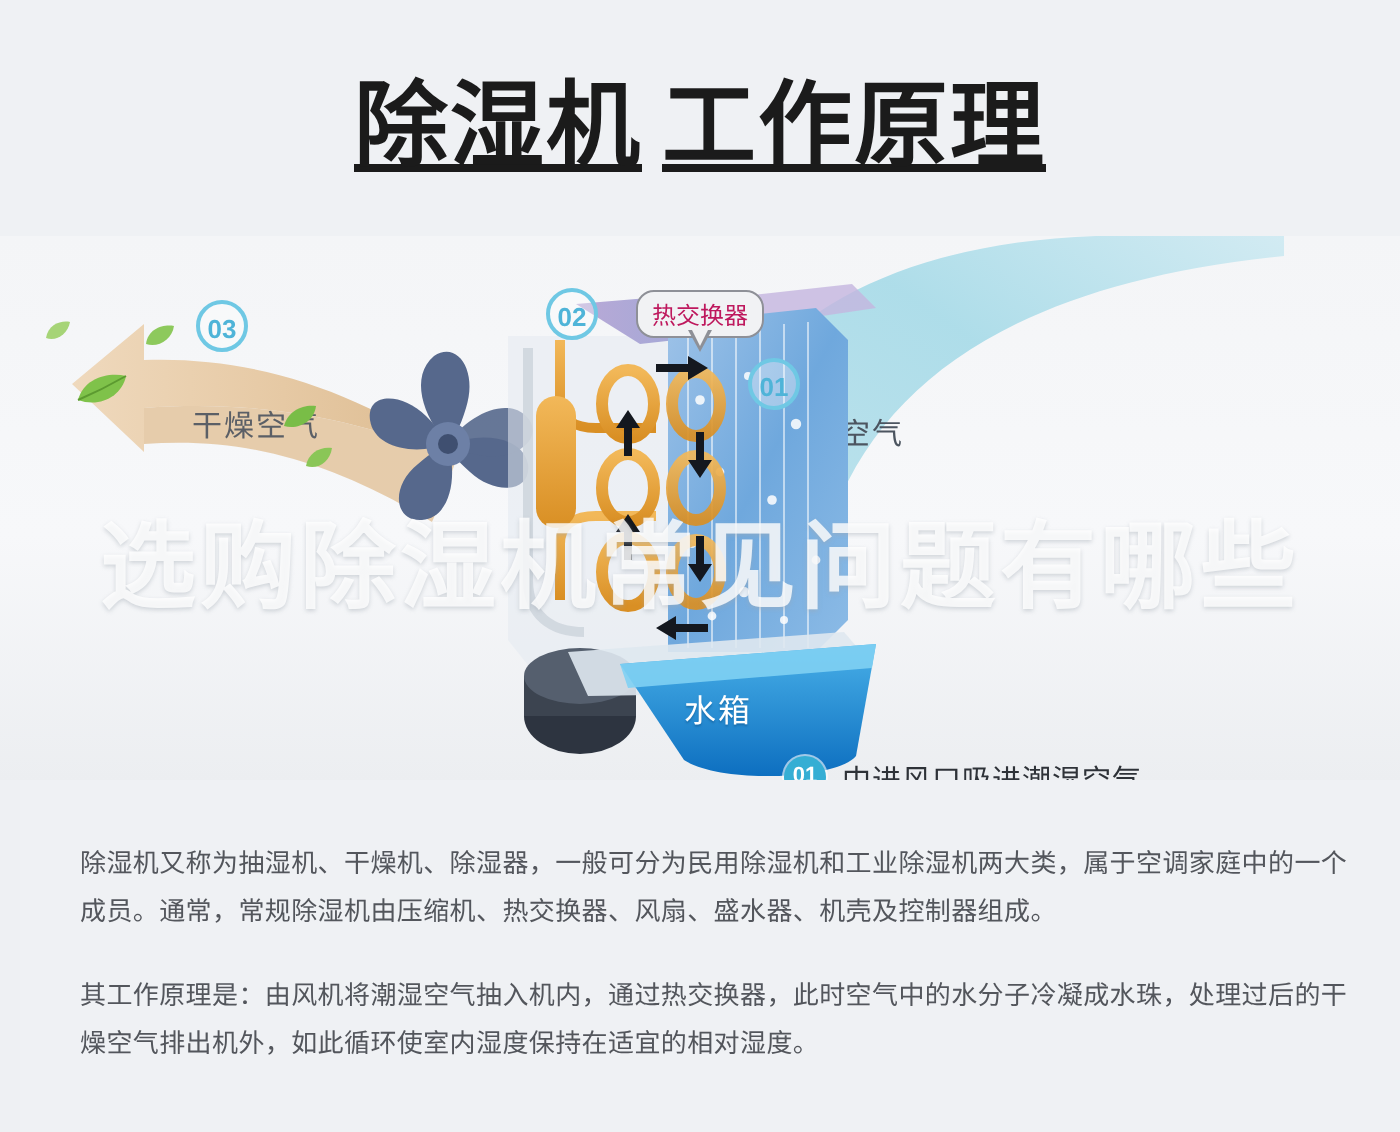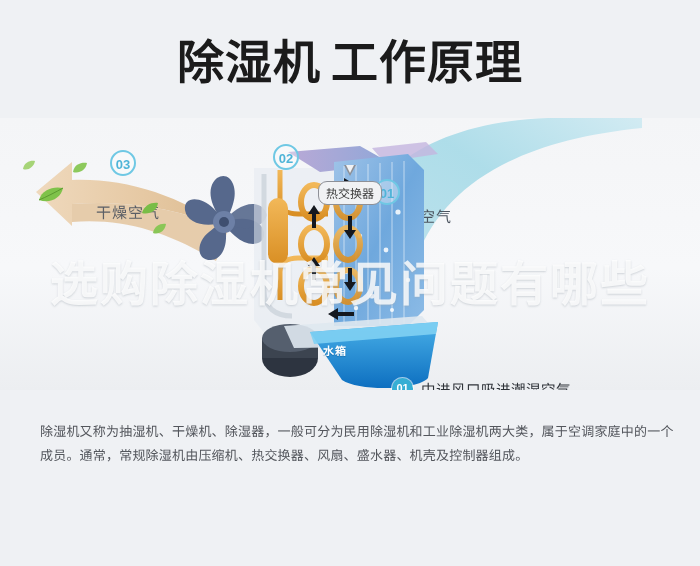--- a/index.html
+++ b/index.html
@@ -30,20 +30,21 @@
     position: absolute;
     left: 0; top: 34px;
     width: 700px;
     text-align: center;
     font-size: 47px;
     line-height: 58px;
     font-weight: bold;
     color: #1b1b1b;
     letter-spacing: 1px;
     white-space: nowrap;
+    text-decoration: underline;
   }
   .title .t2 { margin-left: 10px; }
 
   
   .stage {
     position: absolute;
     left: 0; top: 118px;
     width: 700px; height: 272px;
     background: linear-gradient(180deg,#f4f5f7 0%, #f7f8fa 55%, #eceef1 100%);
     overflow: hidden;
@@ -89,37 +90,36 @@
     border-radius: 50%;
     border: 2px solid #6fc8e4;
     color: #4fb4d8;
     font-size: 13px;
     font-weight: bold;
     line-height: 25px;
     text-align: center;
     background: rgba(255,255,255,0.35);
     box-sizing: border-box;
   }
-  #badge-03 { left: 110px; top: 32px; }
+  #badge-03 { left: 98px; top: 32px; }
   #badge-02 { left: 273px; top: 26px; }
   #badge-01 { left: 374px; top: 61px; }
 
   
   .bubble {
     position: absolute;
     left: 318px; top: 27px;
     padding: 2px 7px 3px;
     border: 1.5px solid #8e9097;
     border-radius: 9px;
     background: #f1f2f4;
     font-size: 12px;
-    color: #404040;
+    color: #be185d;
     white-space: nowrap;
     font-weight: 500;
-    margin-top: 36px;
   }
   .bubble-tail {
     position: absolute;
     left: 344px; top: 47px;
     width: 0; height: 0;
     border-left: 6px solid transparent;
     border-right: 6px solid transparent;
     border-top: 11px solid #8e9097;
   }
   .bubble-tail:after {
@@ -134,24 +134,24 @@
 
   
   .fan { position: absolute; left: 165px; top: 46px; width: 118px; height: 118px; }
 
   
   .machine { position: absolute; left: 232px; top: 22px; width: 215px; height: 250px; }
 
   
   .tank-label {
     position: absolute;
-    left: 323px; top: 224px;
-    font-size: 11px;
+    left: 342px; top: 224px;
+    font-size: 16px;
     color: #ffffff;
-    font-weight: 700;
+    font-weight: 400;
     letter-spacing: 1px;
     text-shadow: 0 1px 1px rgba(0,60,110,.35);
   }
 
   
   .leaf { position: absolute; }
 
   
   .steps {
     position: absolute;
@@ -389,15 +389,16 @@
         <div class="step-text">中进风口吸进潮湿空气</div>
       </div>
 
     </div>
   </div>
 
   <div class="watermark">选购除湿机常见问题有哪些</div>
 
   <div class="copy">
     <p class="para">除湿机又称为抽湿机、干燥机、除湿器，一般可分为民用除湿机和工业除湿机两大类，属于空调家庭中的一个成员。通常，常规除湿机由压缩机、热交换器、风扇、盛水器、机壳及控制器组成。</p>
+    <p class="para">其工作原理是：由风机将潮湿空气抽入机内，通过热交换器，此时空气中的水分子冷凝成水珠，处理过后的干燥空气排出机外，如此循环使室内湿度保持在适宜的相对湿度。</p>
   </div>
 
 </div>
 
 </body></html>

